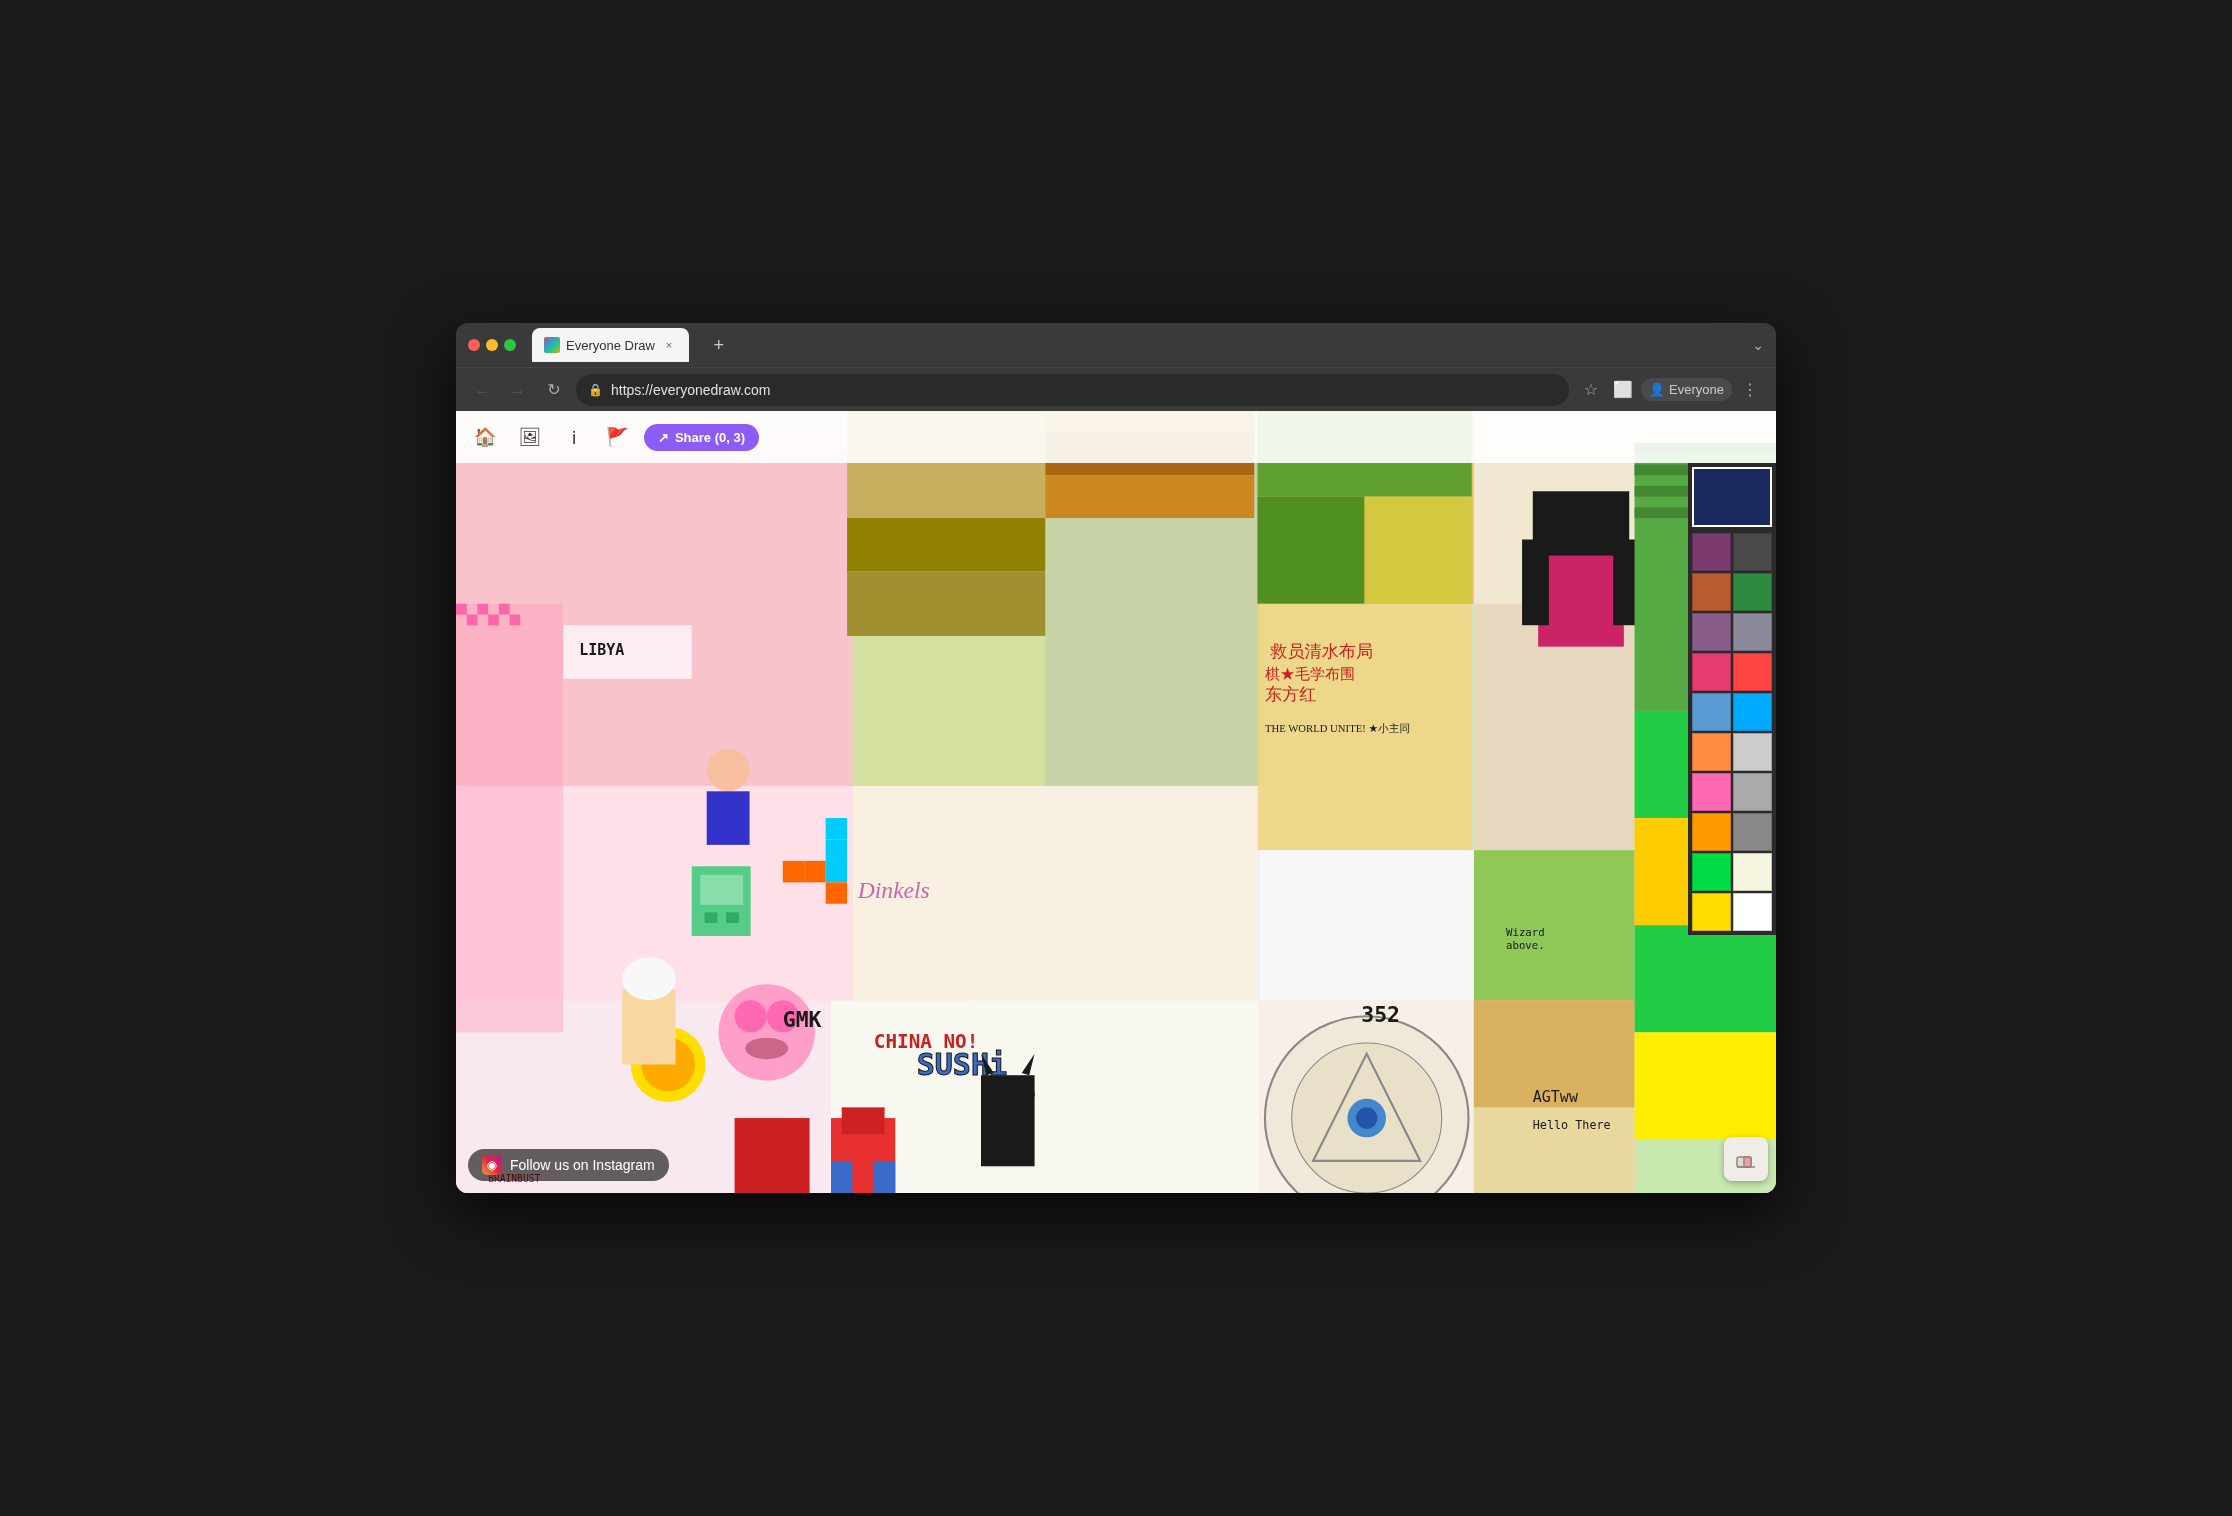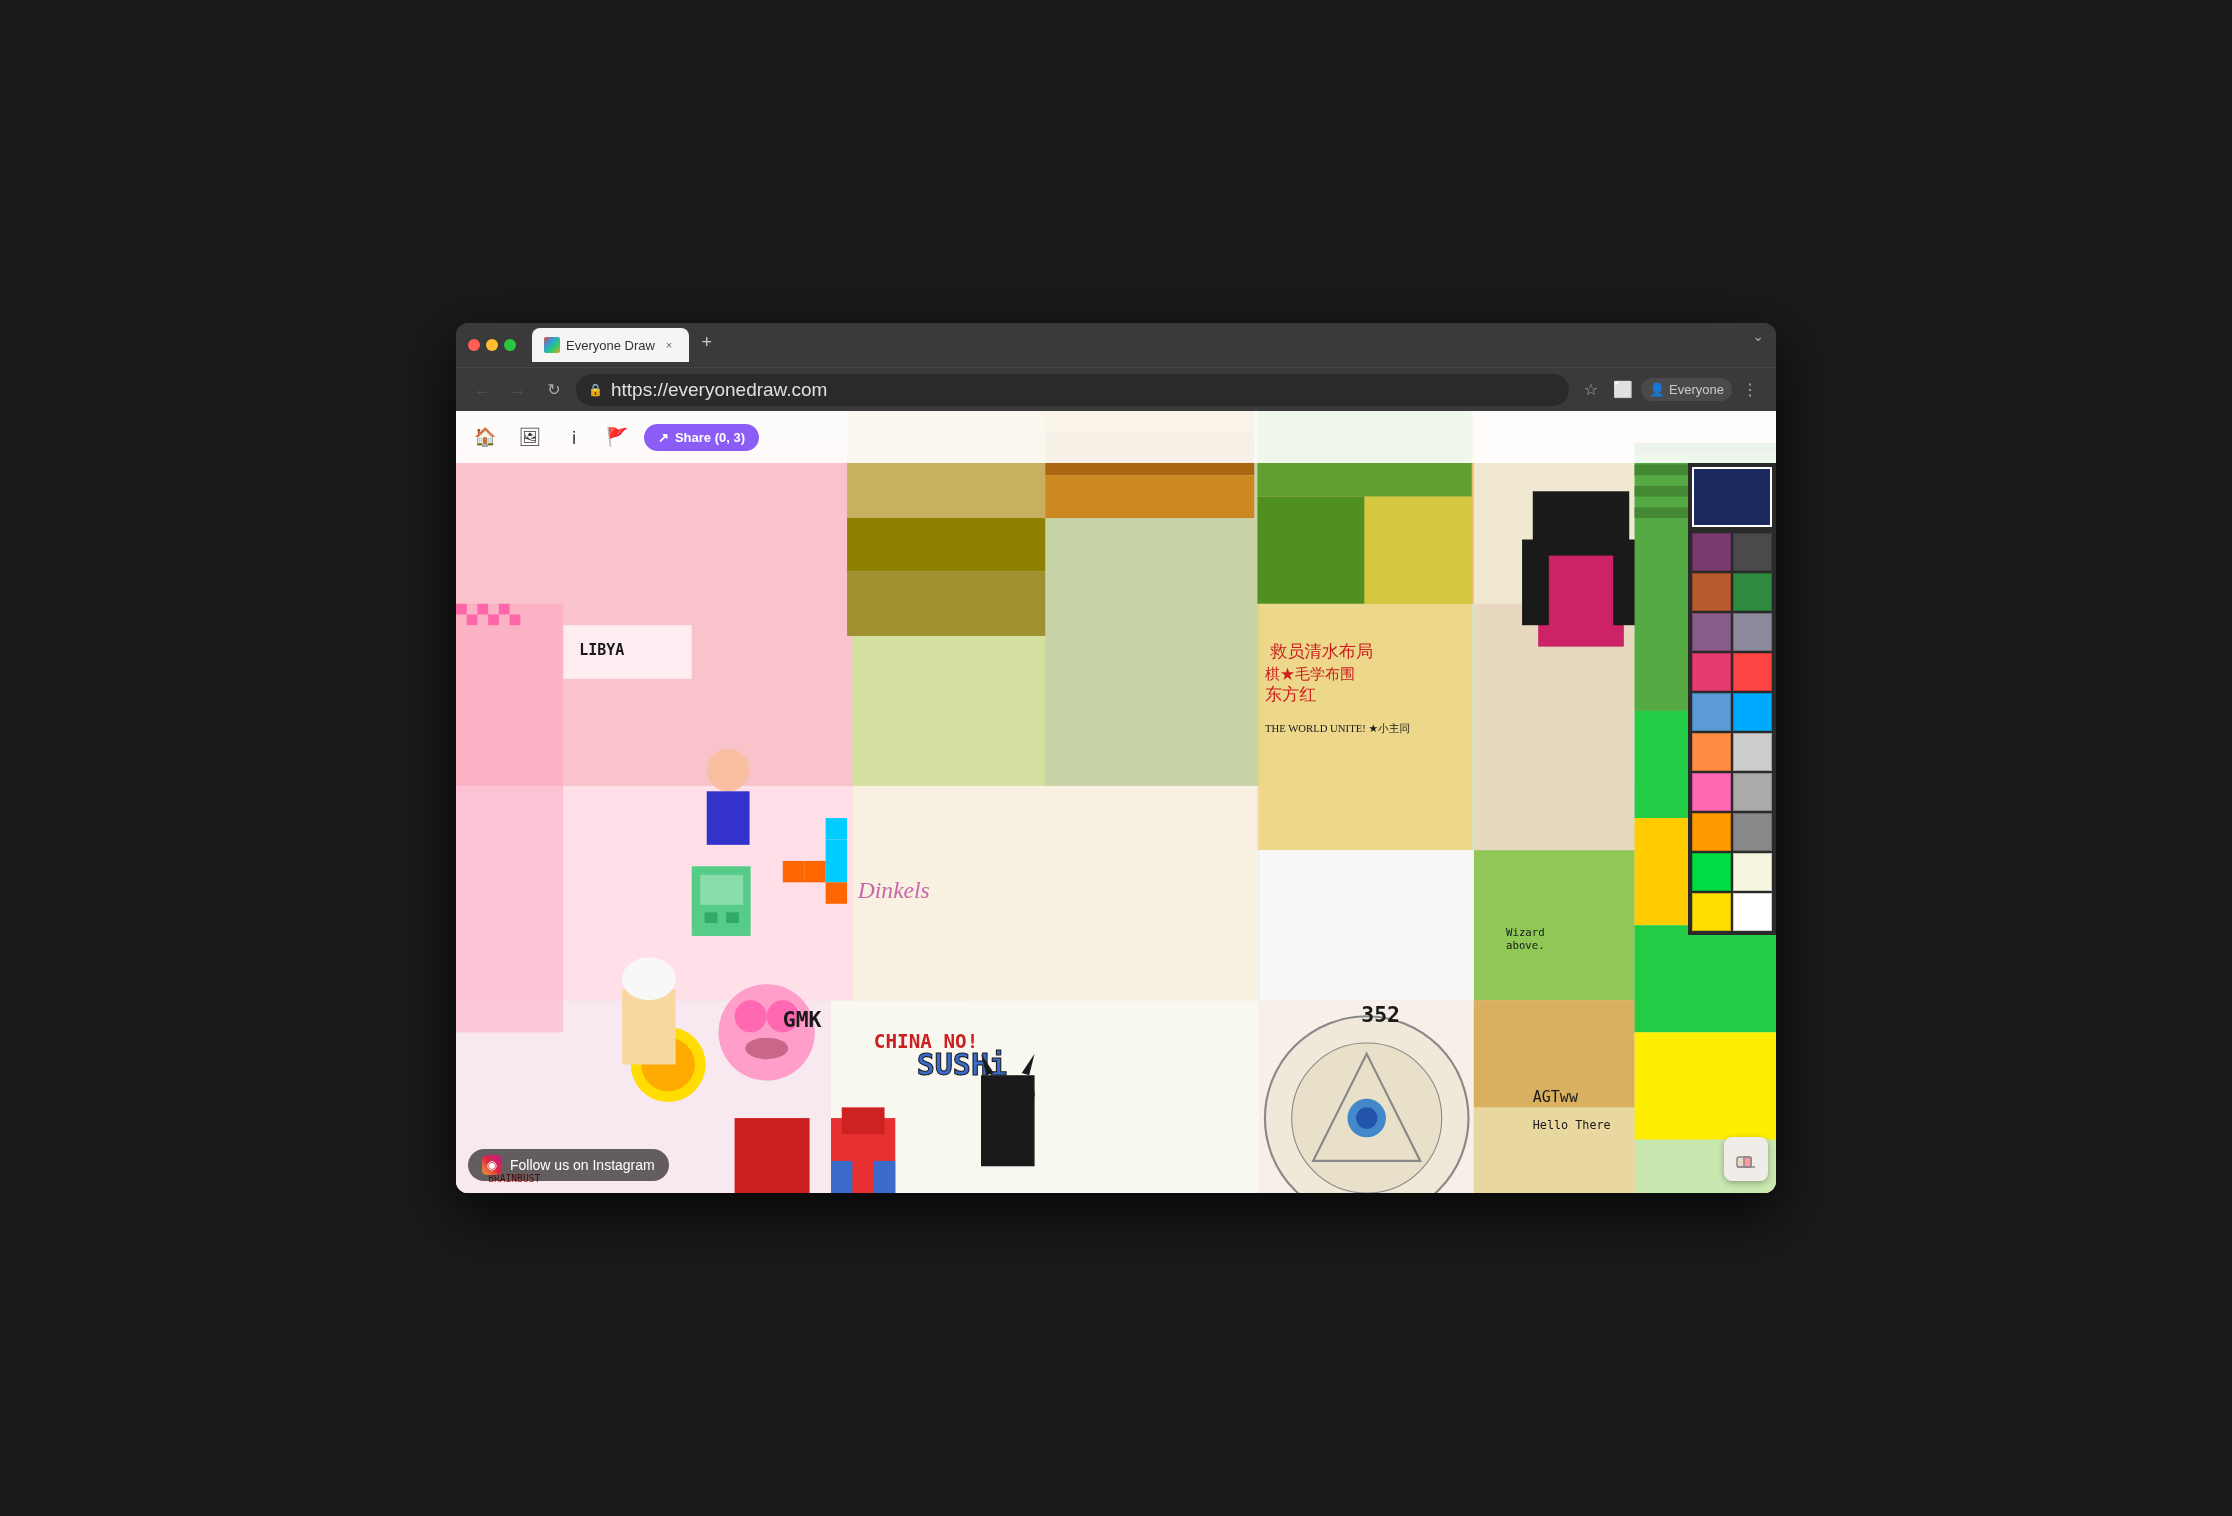--- a/index.html
+++ b/index.html
@@ -39,22 +39,23 @@
     .traffic-light {
       width: 12px;
       height: 12px;
       border-radius: 50%;
     }
     .tl-red { background: #ff5f57; }
     .tl-yellow { background: #febc2e; }
     .tl-green { background: #28c840; }
     .tab-bar {
       display: flex;
+      align-items: center;
       flex: 1;
-      gap: 4px;
+      gap: 16px;
     }
     .tab {
       display: flex;
       align-items: center;
       gap: 6px;
       background: #f5f5f5;
       border-radius: 8px 8px 0 0;
       padding: 6px 12px;
       font-size: 13px;
       color: #333;
@@ -124,21 +125,21 @@
       border-radius: 20px;
       height: 32px;
       display: flex;
       align-items: center;
       padding: 0 12px;
       gap: 8px;
       color: #e0e0e0;
       font-size: 14px;
     }
     .lock-icon { color: #aaa; font-size: 12px; }
-    .address-text { font-size: 19px; color: #e0e0e0; }
+    .address-text { font-size: 14px; color: #e0e0e0; }
     .address-actions {
       display: flex;
       align-items: center;
       gap: 4px;
     }
     .addr-btn {
       width: 28px;
       height: 28px;
       display: flex;
       align-items: center;

